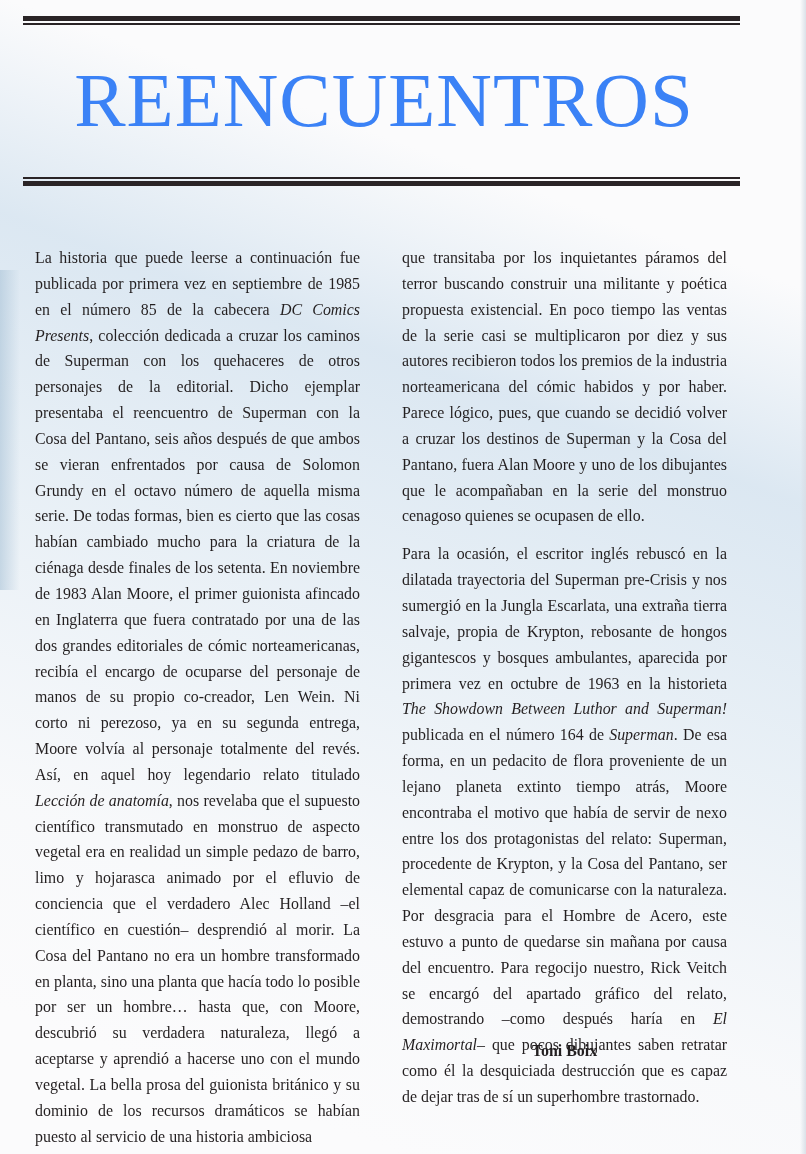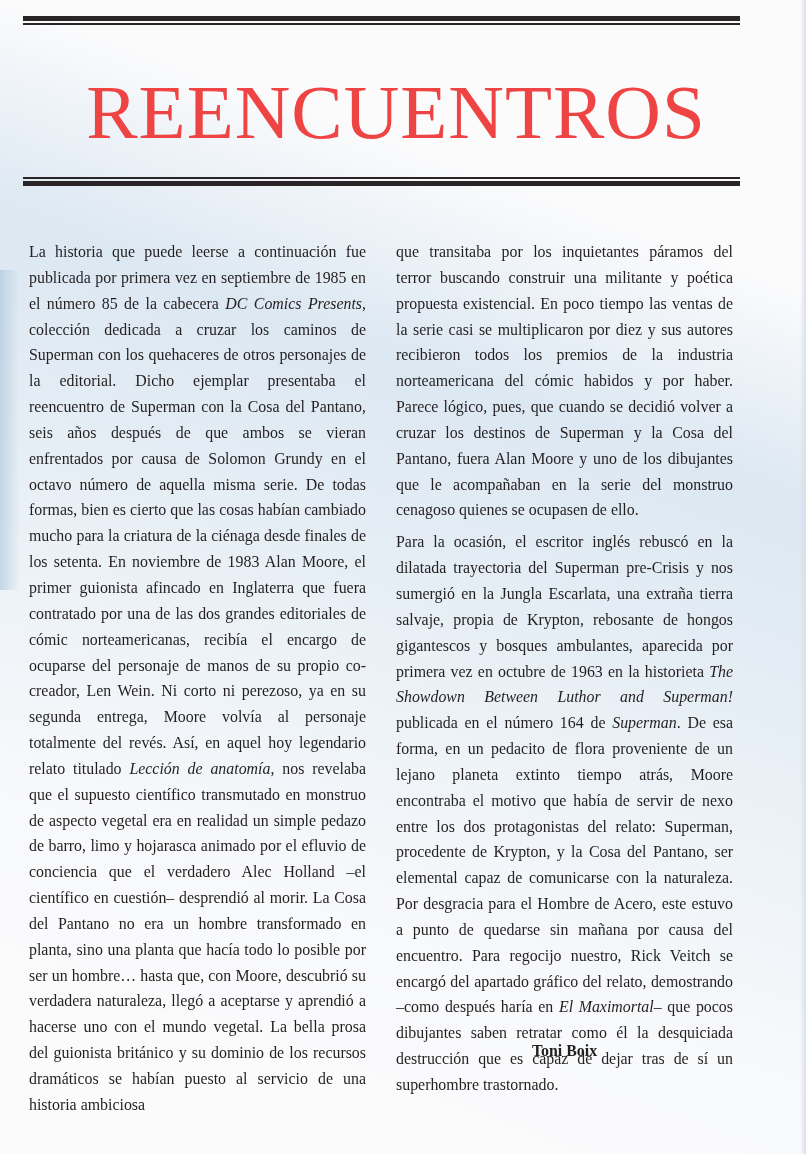--- a/index.html
+++ b/index.html
@@ -22,33 +22,33 @@
     position: absolute; right: 0; top: 0; width: 6px; height: 100%;
     background: linear-gradient(90deg, rgba(225,232,238,0), rgba(215,222,230,0.9));
   }
   .rule { position: absolute; left: 23px; width: 717px; }
   .rule .thick { height: 5px; background: #2a2426; }
   .rule .gap { height: 2px; }
   .rule .thin { height: 1.5px; background: #2a2426; }
   .rule-top { top: 16px; }
   .rule-bottom { top: 177px; }
   h1.title {
-    position: absolute; left: 44px; top: 62px; width: 680px; margin: 12px;
+    position: absolute; left: 44px; top: 62px; width: 680px; margin: 0;
     font-family: "Liberation Serif", "DejaVu Serif", serif;
     font-weight: normal; font-size: 77px; letter-spacing: 1px; line-height: 1;
-    color: #ef4444; text-align: center;
+    color: #3b82f6; text-align: center;
   }
   .col {
     position: absolute; top: 233px; width: 349px;
     font-family: "Liberation Serif", serif;
     font-size: 15.9px; line-height: 25.85px; text-align: justify;
   }
   .col-left { left: 23px; }
   .col-right { left: 390px; }
-  .col p { margin: 6px; text-indent: 0; }
+  .col p { margin: 12px; text-indent: 0; }
   .col b { font-weight: normal; }
   .signature {
     position: absolute; left: 390px; top: 1038px; width: 349px;
     text-align: center; font-family: "Liberation Serif", serif;
     font-weight: bold; font-size: 15.9px; line-height: 25px;
   }
 </style>
 </head>
 <body>
 

